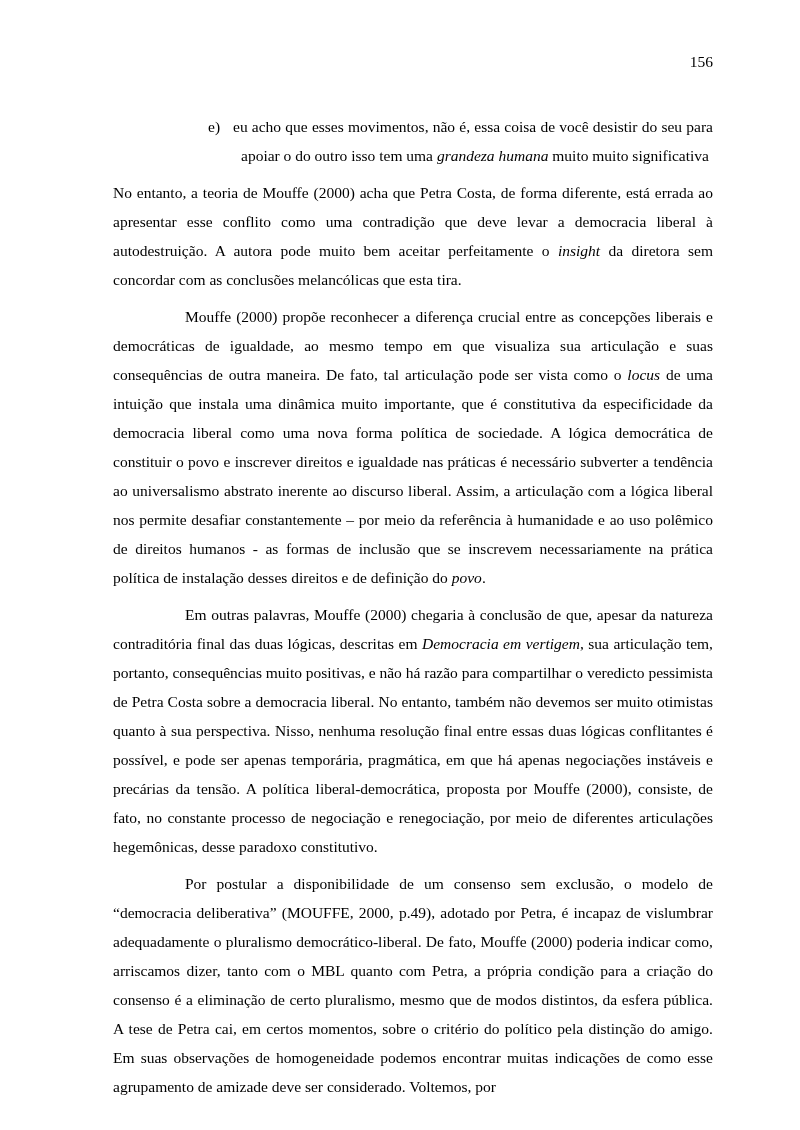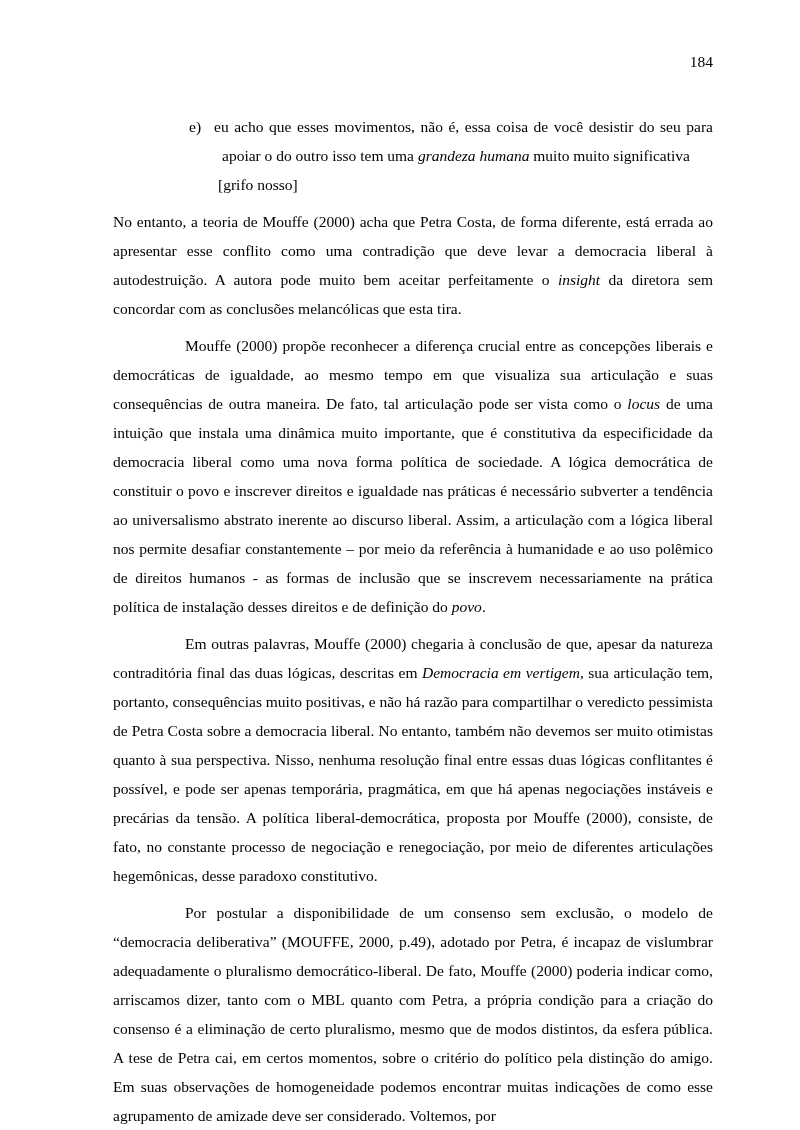--- a/index.html
+++ b/index.html
@@ -20,21 +20,21 @@
     text-align: right;
     font-size: 15.5px;
     line-height: 20px;
   }
   .content {
     margin-top: 40px;
     font-size: 15.5px;
     line-height: 29px;
   }
   .quote {
-    margin-left: 76px;
+    margin-left: 95px;
     padding-left: 33px;
     text-indent: -33px;
     text-align: justify;
   }
   .quote .marker {
     display: inline-block;
     width: 25px;
     text-indent: 0;
   }
   .quote-note {
@@ -48,27 +48,26 @@
   p.indent {
     text-indent: 72px;
   }
   .it { font-style: italic; }
 </style>
 </head>
 <body>
 
 <div class="page">
 
-  <div class="page-number">184</div>
+  <div class="page-number">156</div>
 
   <div class="content">
 
     <div class="quote"><span class="marker">e)</span><span>eu acho que esses movimentos, não é, essa coisa de você desistir do seu para apoiar o do outro isso tem uma </span><span class="it">grandeza humana</span><span> muito muito significativa</span></div>
 
-    <div class="quote-note">[grifo nosso]</div>
 
     <p class="body"><span>No entanto, a teoria de Mouffe (2000) acha que Petra Costa, de forma diferente, está errada ao apresentar esse conflito como uma contradição que deve levar a democracia liberal à autodestruição. A autora pode muito bem aceitar perfeitamente o </span><span class="it">insight</span><span> da diretora sem concordar com as conclusões melancólicas que esta tira.</span></p>
 
     <p class="body indent"><span>Mouffe (2000) propõe reconhecer a diferença crucial entre as concepções liberais e democráticas de igualdade, ao mesmo tempo em que visualiza sua articulação e suas consequências de outra maneira. De fato, tal articulação pode ser vista como o </span><span class="it">locus</span><span> de uma intuição que instala uma dinâmica muito importante, que é constitutiva da especificidade da democracia liberal como uma nova forma política de sociedade. A lógica democrática de constituir o povo e inscrever direitos e igualdade nas práticas é necessário subverter a tendência ao universalismo abstrato inerente ao discurso liberal. Assim, a articulação com a lógica liberal nos permite desafiar constantemente – por meio da referência à humanidade e ao uso polêmico de direitos humanos - as formas de inclusão que se inscrevem necessariamente na prática política de instalação desses direitos e de definição do </span><span class="it">povo</span><span>.</span></p>
 
     <p class="body indent"><span>Em outras palavras, Mouffe (2000) chegaria à conclusão de que, apesar da natureza contraditória final das duas lógicas, descritas em </span><span class="it">Democracia em vertigem</span><span>, sua articulação tem, portanto, consequências muito positivas, e não há razão para compartilhar o veredicto pessimista de Petra Costa sobre a democracia liberal. No entanto, também não devemos ser muito otimistas quanto à sua perspectiva. Nisso, nenhuma resolução final entre essas duas lógicas conflitantes é possível, e pode ser apenas temporária, pragmática, em que há apenas negociações instáveis e precárias da tensão. A política liberal-democrática, proposta por Mouffe (2000), consiste, de fato, no constante processo de negociação e renegociação, por meio de diferentes articulações hegemônicas, desse paradoxo constitutivo.</span></p>
 
     <p class="body indent"><span>Por postular a disponibilidade de um consenso sem exclusão, o modelo de “democracia deliberativa” (MOUFFE, 2000, p.49), adotado por Petra, é incapaz de vislumbrar adequadamente o pluralismo democrático-liberal. De fato, Mouffe (2000) poderia indicar como, arriscamos dizer, tanto com o MBL quanto com Petra, a própria condição para a criação do consenso é a eliminação de certo pluralismo, mesmo que de modos distintos, da esfera pública. A tese de Petra cai, em certos momentos, sobre o critério do político pela distinção do amigo. Em suas observações de homogeneidade podemos encontrar muitas indicações de como esse agrupamento de amizade deve ser considerado. Voltemos, por</span></p>
 
   </div>

